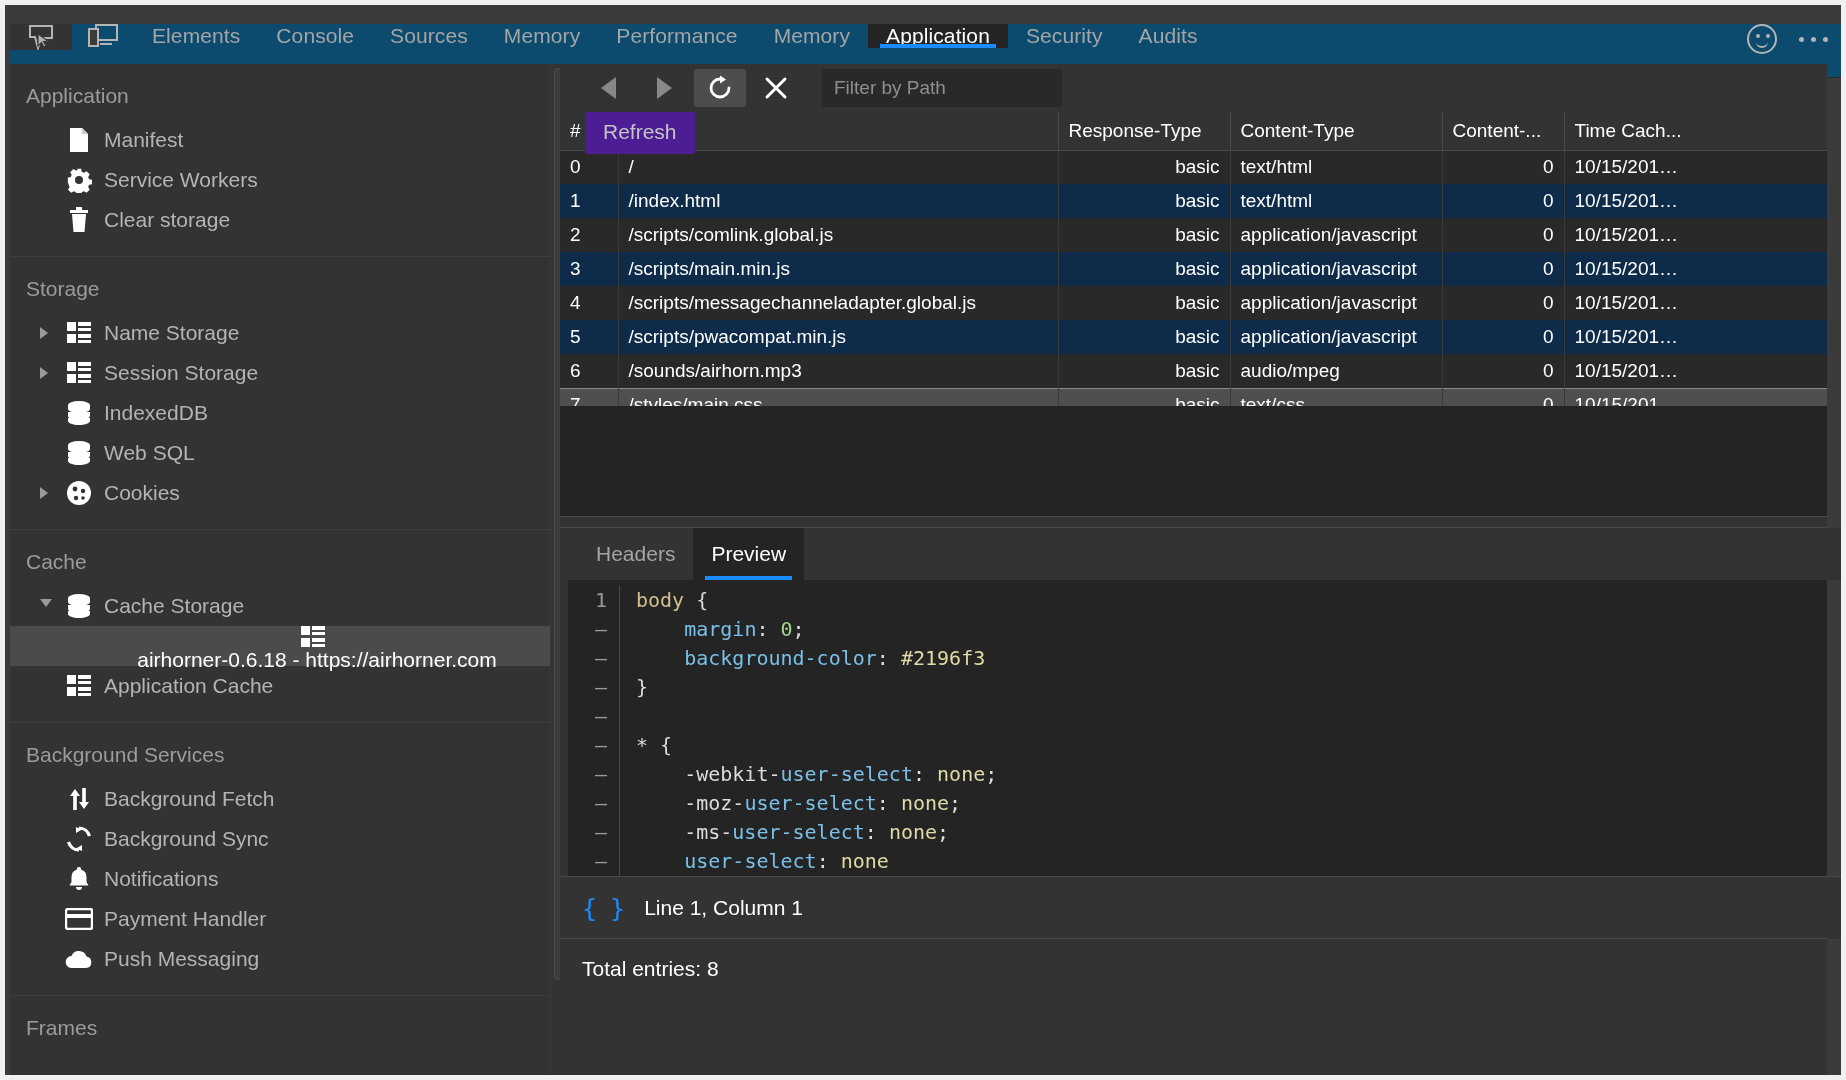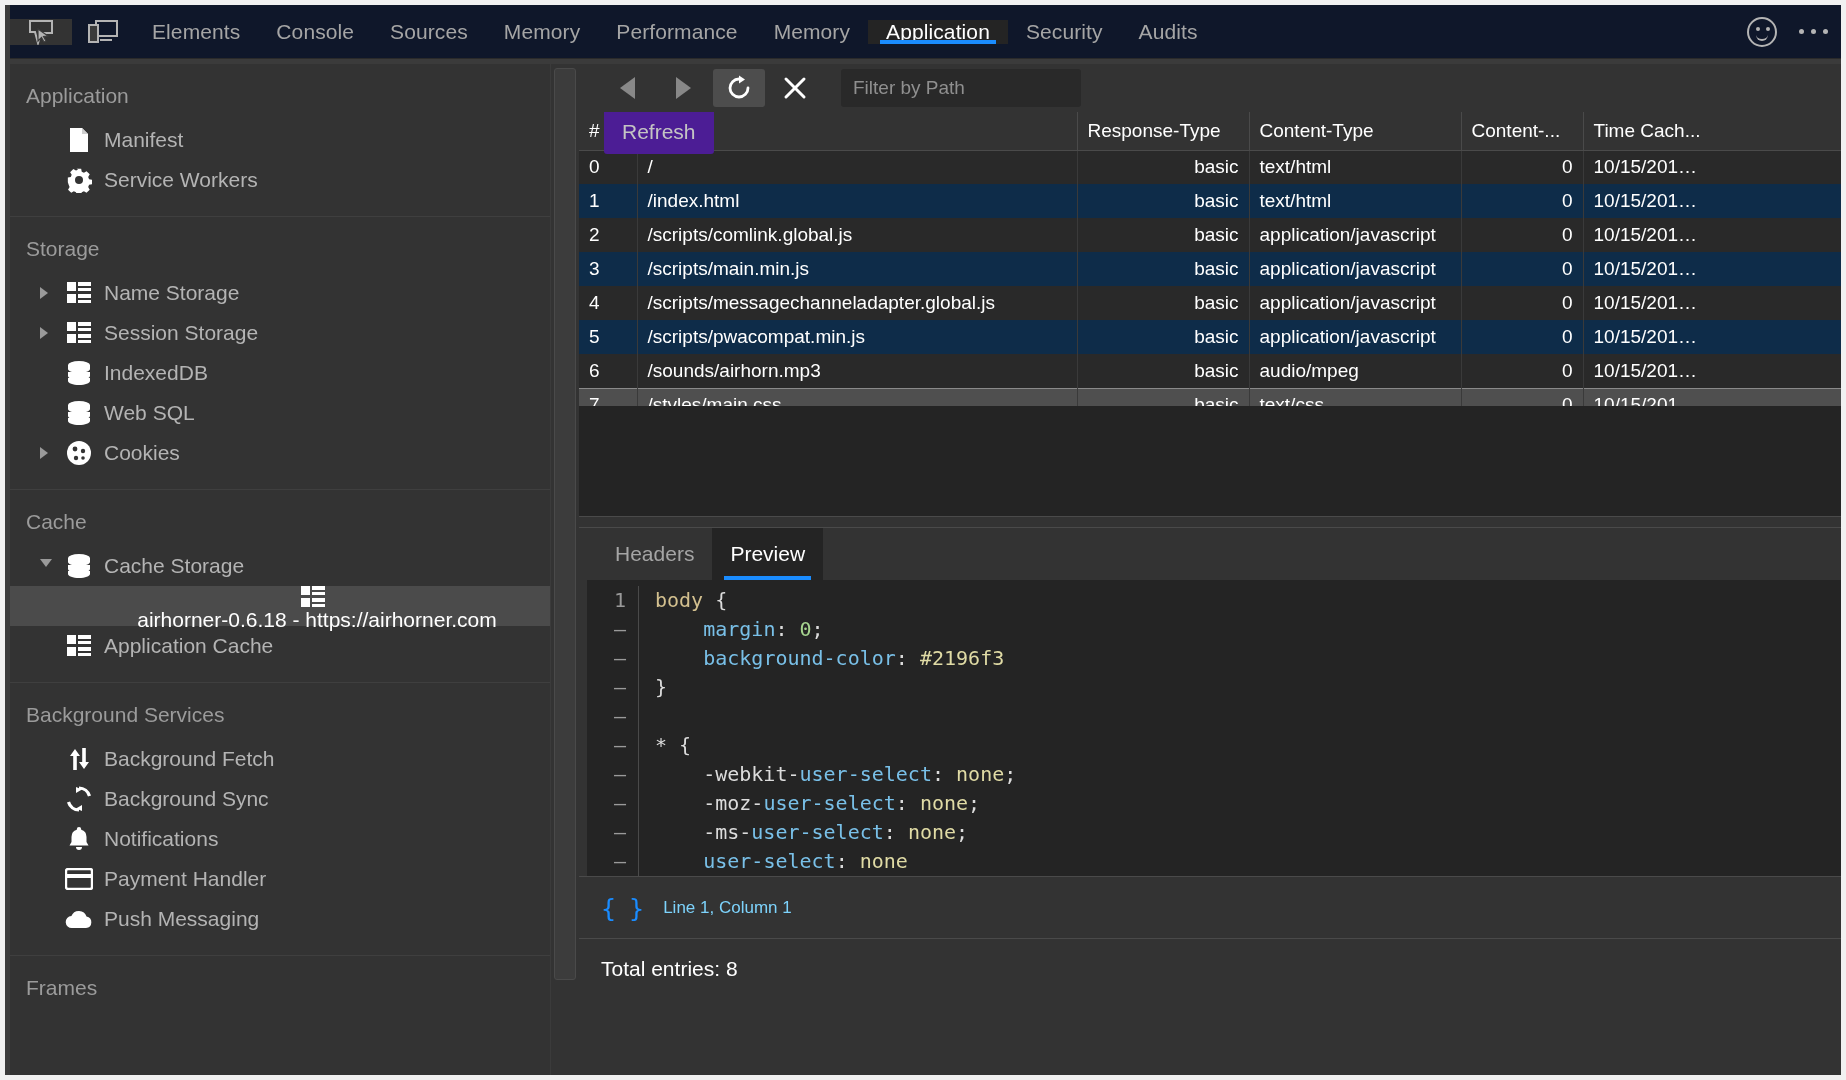--- a/index.html
+++ b/index.html
@@ -23,27 +23,27 @@
     height: 1080px;
     background: #3b3b3b;
     box-sizing: border-box;
     border: 5px solid #f1f1f1;
     overflow: hidden;
   }
 
   
   .tabbar {
     position: absolute;
-    left: 5px; top: 0;
+    left: 5px; top: 19px;
     width: 1836px;
     height: 54px;
-    background: #0f172a;
+    background: #0c4a6e;
     border-bottom: 1px solid #2a2a2a;
     display: flex;
-    align-items: center;
+    align-items: flex-start;
     box-sizing: border-box;
   }
   .tb-iconbtn {
     width: 62px;
     display: flex;
     align-items: center;
     justify-content: center;
     position: relative;
   }
   .tb-iconbtn.first { background: #333333; }
@@ -190,21 +190,21 @@
     height: 912px;
     background: #3c3c3c;
     border: 1px solid #4a4a4a;
     border-radius: 3px;
     box-sizing: border-box;
   }
 
   
   .main {
     position: absolute;
-    left: 574px; top: 59px;
+    left: 555px; top: 59px;
     width: 1267px;
     height: 1016px;
     background: #242424;
   }
 
   
   .cache-toolbar {
     position: relative;
     height: 48px;
     background: #333333;
@@ -425,22 +425,22 @@
     padding-left: 22px;
     gap: 20px;
   }
   .braces {
     color: #1a8cff;
     font-family: "DejaVu Sans Mono", monospace;
     font-size: 25px;
     letter-spacing: -1px;
   }
   .status-text {
-    color: #7dd3fc;
-    font-size: 17px;
+    color: #ffffff;
+    font-size: 21px;
   }
   .totalbar {
     position: absolute;
     left: 0; top: 874px;
     width: 1267px;
     height: 142px;
     background: #333333;
     border-top: 1px solid #4a4a4a;
     color: #ffffff;
     font-size: 21px;
@@ -523,20 +523,30 @@
         <span class="sb-label">Manifest</span>
       </div>
       <div class="sb-row sb-indent-1">
         <span class="sb-ico">
           <svg width="26" height="26" viewBox="0 0 26 26">
               <path d="M10.5 1h5l.6 3.2 2.4 1 2.8-1.7 3.5 3.5-1.7 2.8 1 2.4 3.2.6v5l-3.2.6-1 2.4 1.7 2.8-3.5 3.5-2.8-1.7-2.4 1-.6 3.2h-5l-.6-3.2-2.4-1-2.8 1.7-3.5-3.5 1.7-2.8-1-2.4L1 15.5v-5l3.2-.6 1-2.4L3.5 4.7 7 1.2l2.8 1.7 2.4-1z" fill="#ffffff" transform="scale(0.92) translate(1,1)"></path>
               <circle cx="13" cy="13" r="4" fill="#333333"></circle>
             </svg>
         </span>
         <span class="sb-label">Service Workers</span>
+      </div>
+      <div class="sb-row sb-indent-1">
+        <span class="sb-ico">
+          <svg width="22" height="26" viewBox="0 0 22 26">
+              <rect x="2" y="3" width="18" height="3" fill="#ffffff"></rect>
+              <rect x="8" y="0" width="6" height="3" fill="#ffffff"></rect>
+              <path d="M4 7 H18 L16.5 25 H5.5 Z" fill="#ffffff"></path>
+            </svg>
+        </span>
+        <span class="sb-label">Clear storage</span>
       </div>
     </div>
 
     <div class="sb-section">
       <div class="sb-title">Storage</div>
       <div class="sb-row">
         <span class="sb-arrow">
             <i></i>
           </span>
         <span class="sb-ico">

